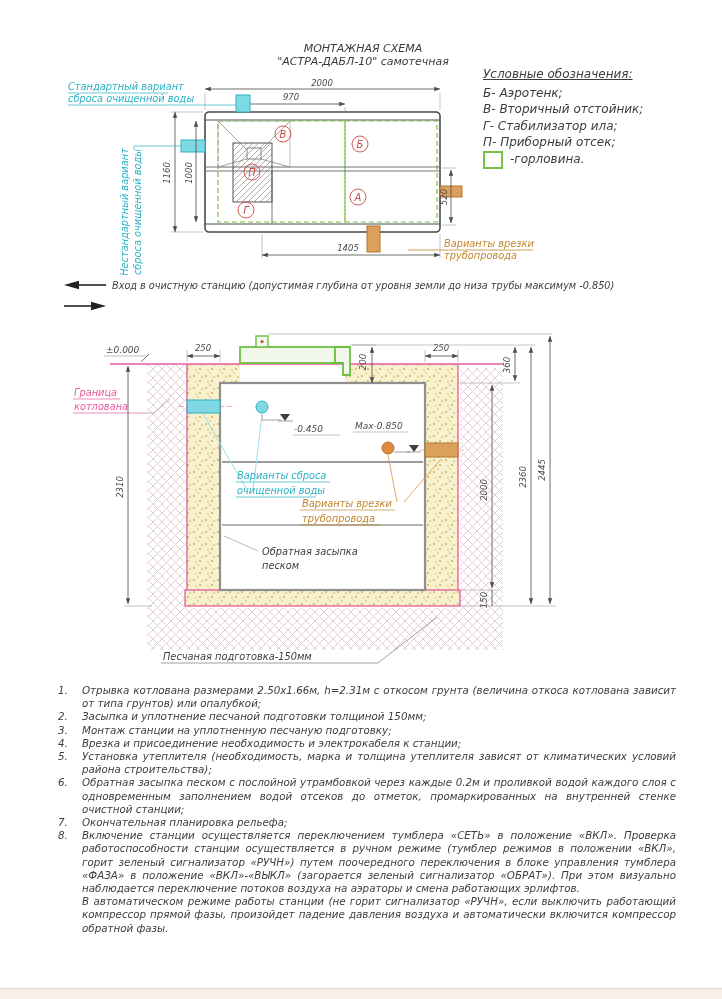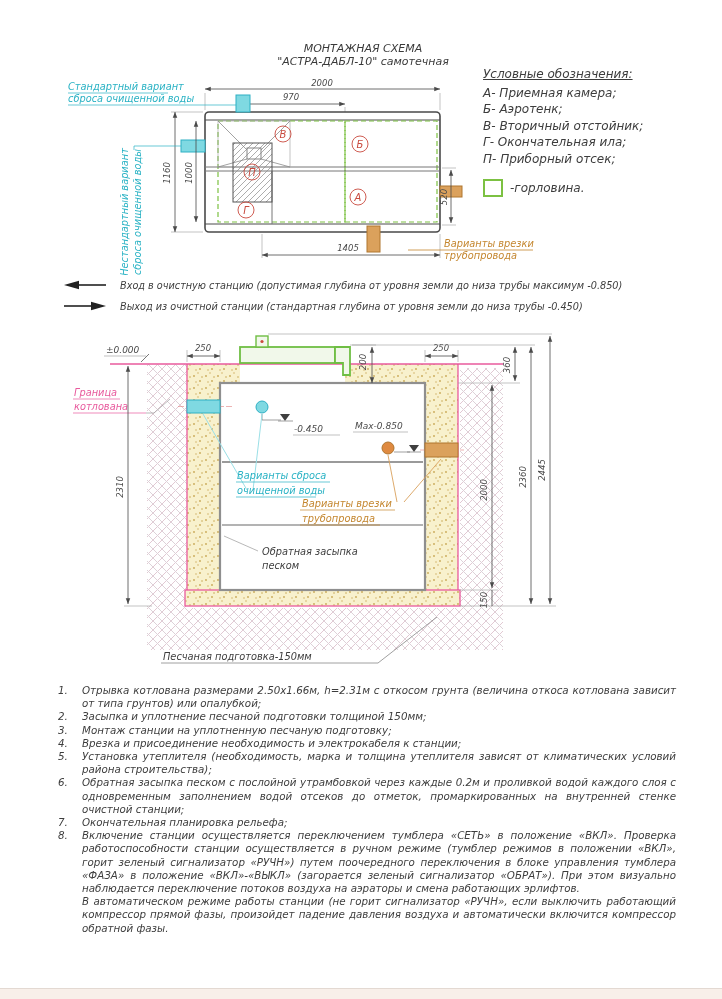--- a/index.html
+++ b/index.html
@@ -9,25 +9,25 @@
   }
   .abs{position:absolute;}
 
   
   .title{left:238px;top:42px;width:250px;text-align:center;font-style:italic;
          font-size:11px;line-height:1.2;color:#3a3a3a;}
 
   
   .legend{left:483px;top:66px;width:215px;font-style:italic;font-size:12px;line-height:1.38;}
   .lg-head{text-decoration:underline;margin-bottom:2px;}
-  .lg-gorl{display:flex;align-items:center;margin-top:12px;}
+  .lg-gorl{display:flex;align-items:center;margin-top:0;}
   .lg-sq{width:16px;height:14px;border:2px solid #7cc142;margin-right:7px;flex:none;}
 
   
-  .flowrow{left:62px;width:640px;display:flex;align-items:center;gap:12px;
+  .flowrow{left:62px;width:640px;display:flex;align-items:center;gap:4px;
            font-style:italic;font-size:9.7px;color:#3d3d3d;}
 
   
   svg text{font-family:"DejaVu Sans", sans-serif;font-style:italic;}
   .dim{font-size:8.5px;fill:#4a4a4a;}
   .lbl{font-size:9.8px;}
   .tc{fill:#29b2c4;} .to{fill:#c4862e;} .tp{fill:#e85a9d;} .tk{fill:#3d3d3d;}
   .zl{font-size:10px;fill:#c94b3f;}
   .ext{stroke:#9a9a9a;stroke-width:0.6;}
   .dml{stroke:#4a4a4a;stroke-width:0.8;fill:none;}
@@ -46,24 +46,23 @@
 </head>
 <body>
 
 <div class="abs title">
   <div>МОНТАЖНАЯ СХЕМА</div>
   <div>"АСТРА-ДАБЛ-10"  самотечная</div>
 </div>
 
 <div class="abs legend">
   <div class="lg-head">Условные обозначения:</div>
-  <div>А- Приемная камера;</div>
   <div>Б- Аэротенк;</div>
   <div>В- Вторичный отстойник;</div>
-  <div>Г- Окончательная ила;</div>
+  <div>Г- Стабилизатор ила;</div>
   <div>П- Приборный отсек;</div>
   <div class="lg-gorl">
     <span class="lg-sq"></span>
     <span>-горловина.</span>
   </div>
 </div>
 
 <svg class="abs" style="left:55px;top:70px;" width="500" height="205" viewBox="55 70 500 205">
   <defs>
     <pattern id="hatchP" width="6" height="6" patternUnits="userSpaceOnUse">
@@ -188,21 +187,20 @@
     <line x1="14" y1="6" x2="44" y2="6" stroke="#222" stroke-width="1.6"></line>
     <path d="M2,6 L17,1.8 L17,10.2 z" fill="#222"></path>
   </svg>
   <span>Вход в очистную станцию (допустимая глубина от уровня земли до низа трубы максимум -0.850)</span>
 </div>
 <div class="abs flowrow" style="top:300px;">
   <svg width="46" height="12">
     <line x1="2" y1="6" x2="32" y2="6" stroke="#222" stroke-width="1.6"></line>
     <path d="M44,6 L29,1.8 L29,10.2 z" fill="#222"></path>
   </svg>
-  <span>Выход из очистной станции (стандартная глубина от уровня земли до низа трубы -0.450)</span>
 </div>
 
 <svg class="abs" style="left:58px;top:326px;" width="616" height="360" viewBox="58 326 616 360">
   <defs>
     <pattern id="soilHatch" width="9" height="9" patternUnits="userSpaceOnUse">
       <path d="M0,9 L9,0" stroke="#e2c9d3" stroke-width="1"></path>
       <path d="M0,0 L9,9" stroke="#ddd2d8" stroke-width="1"></path>
     </pattern>
     <pattern id="sandFill" width="12" height="12" patternUnits="userSpaceOnUse">
       <rect width="12" height="12" fill="#f8f1cd"></rect>

